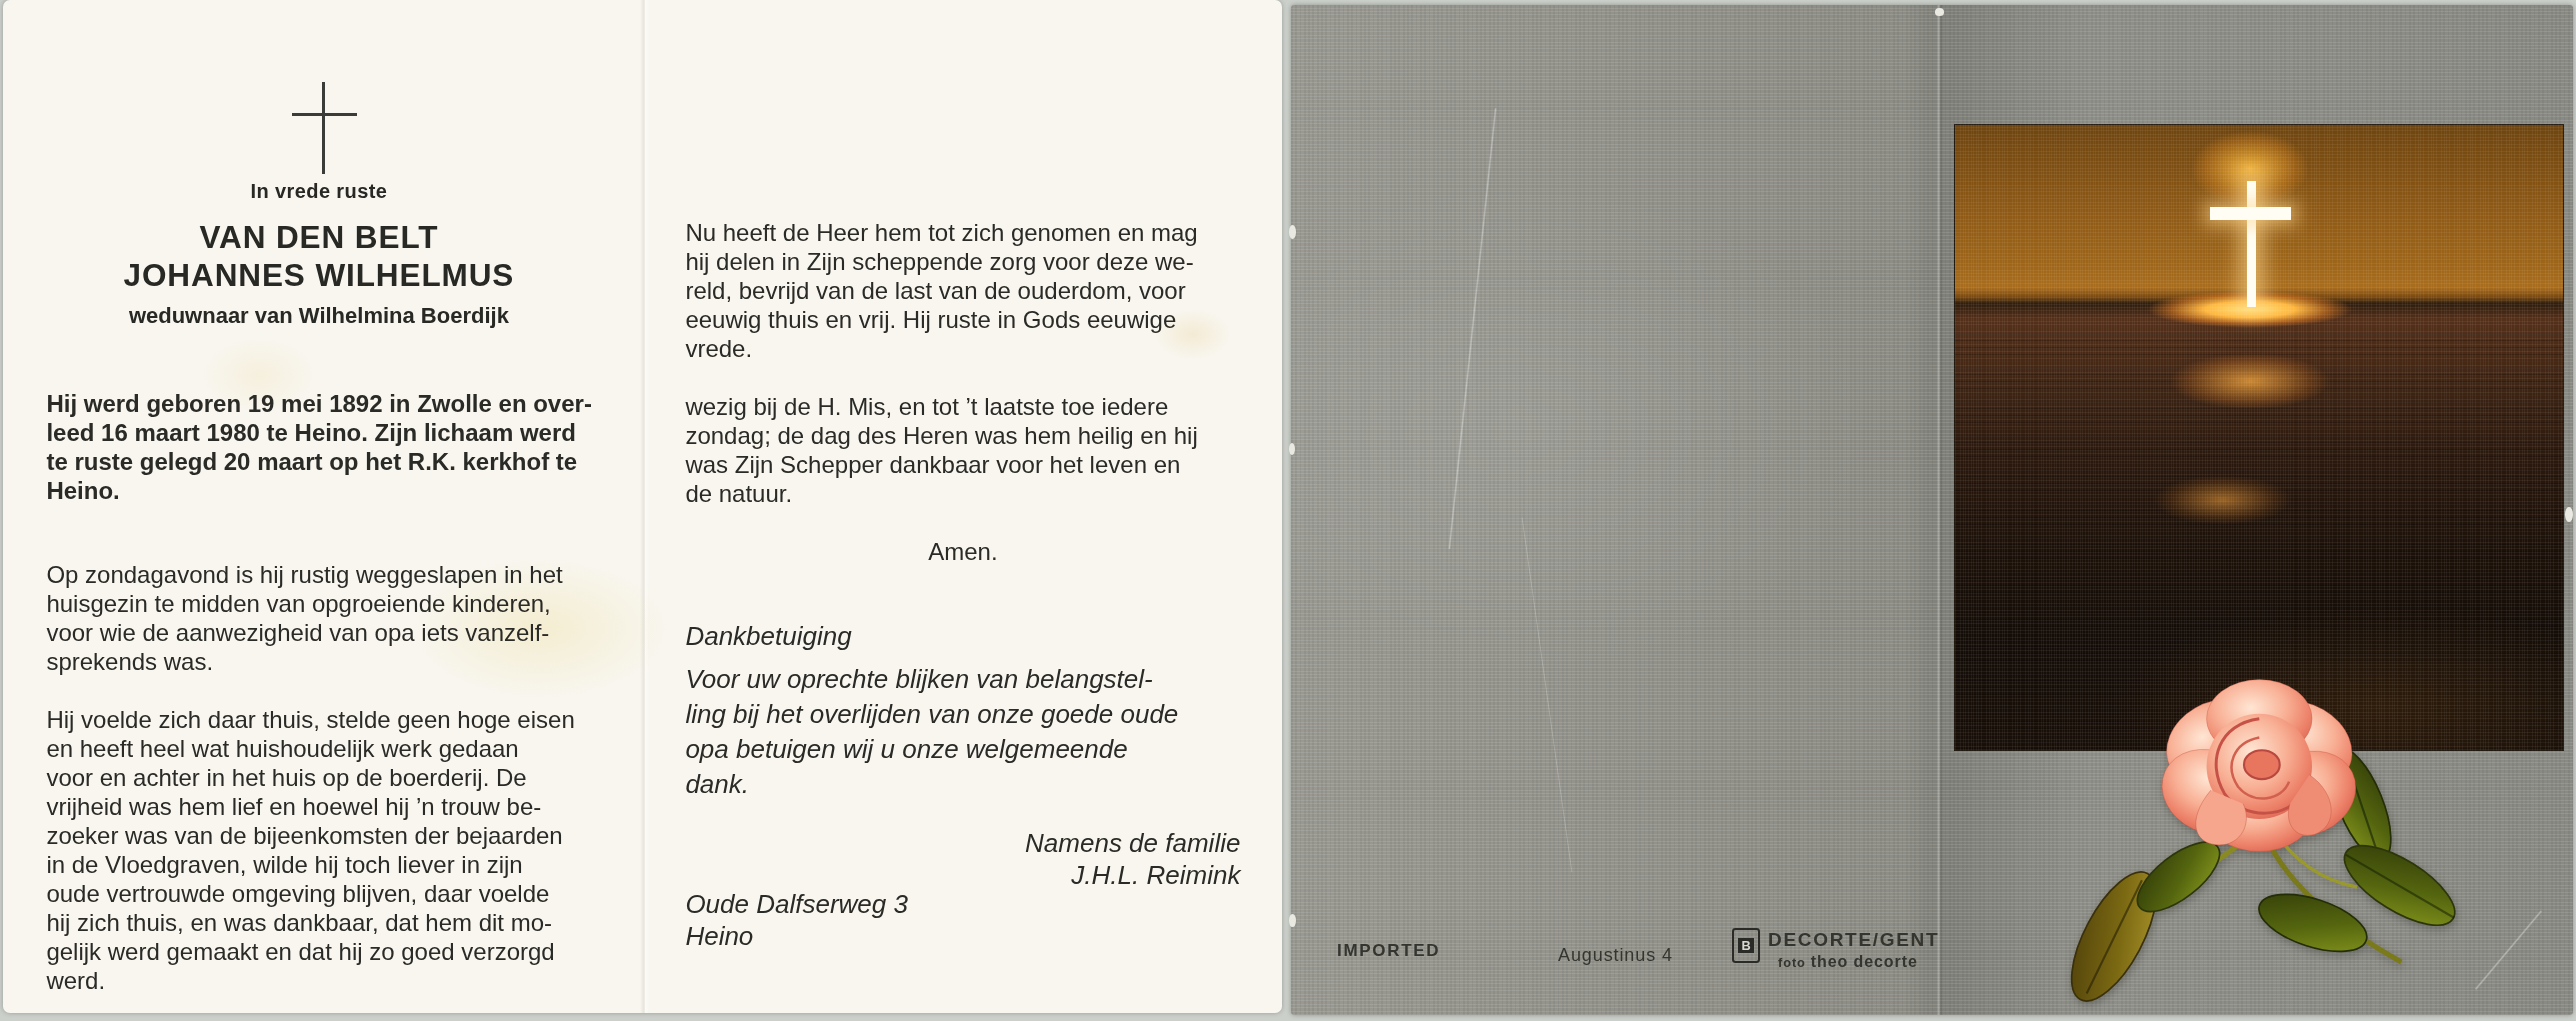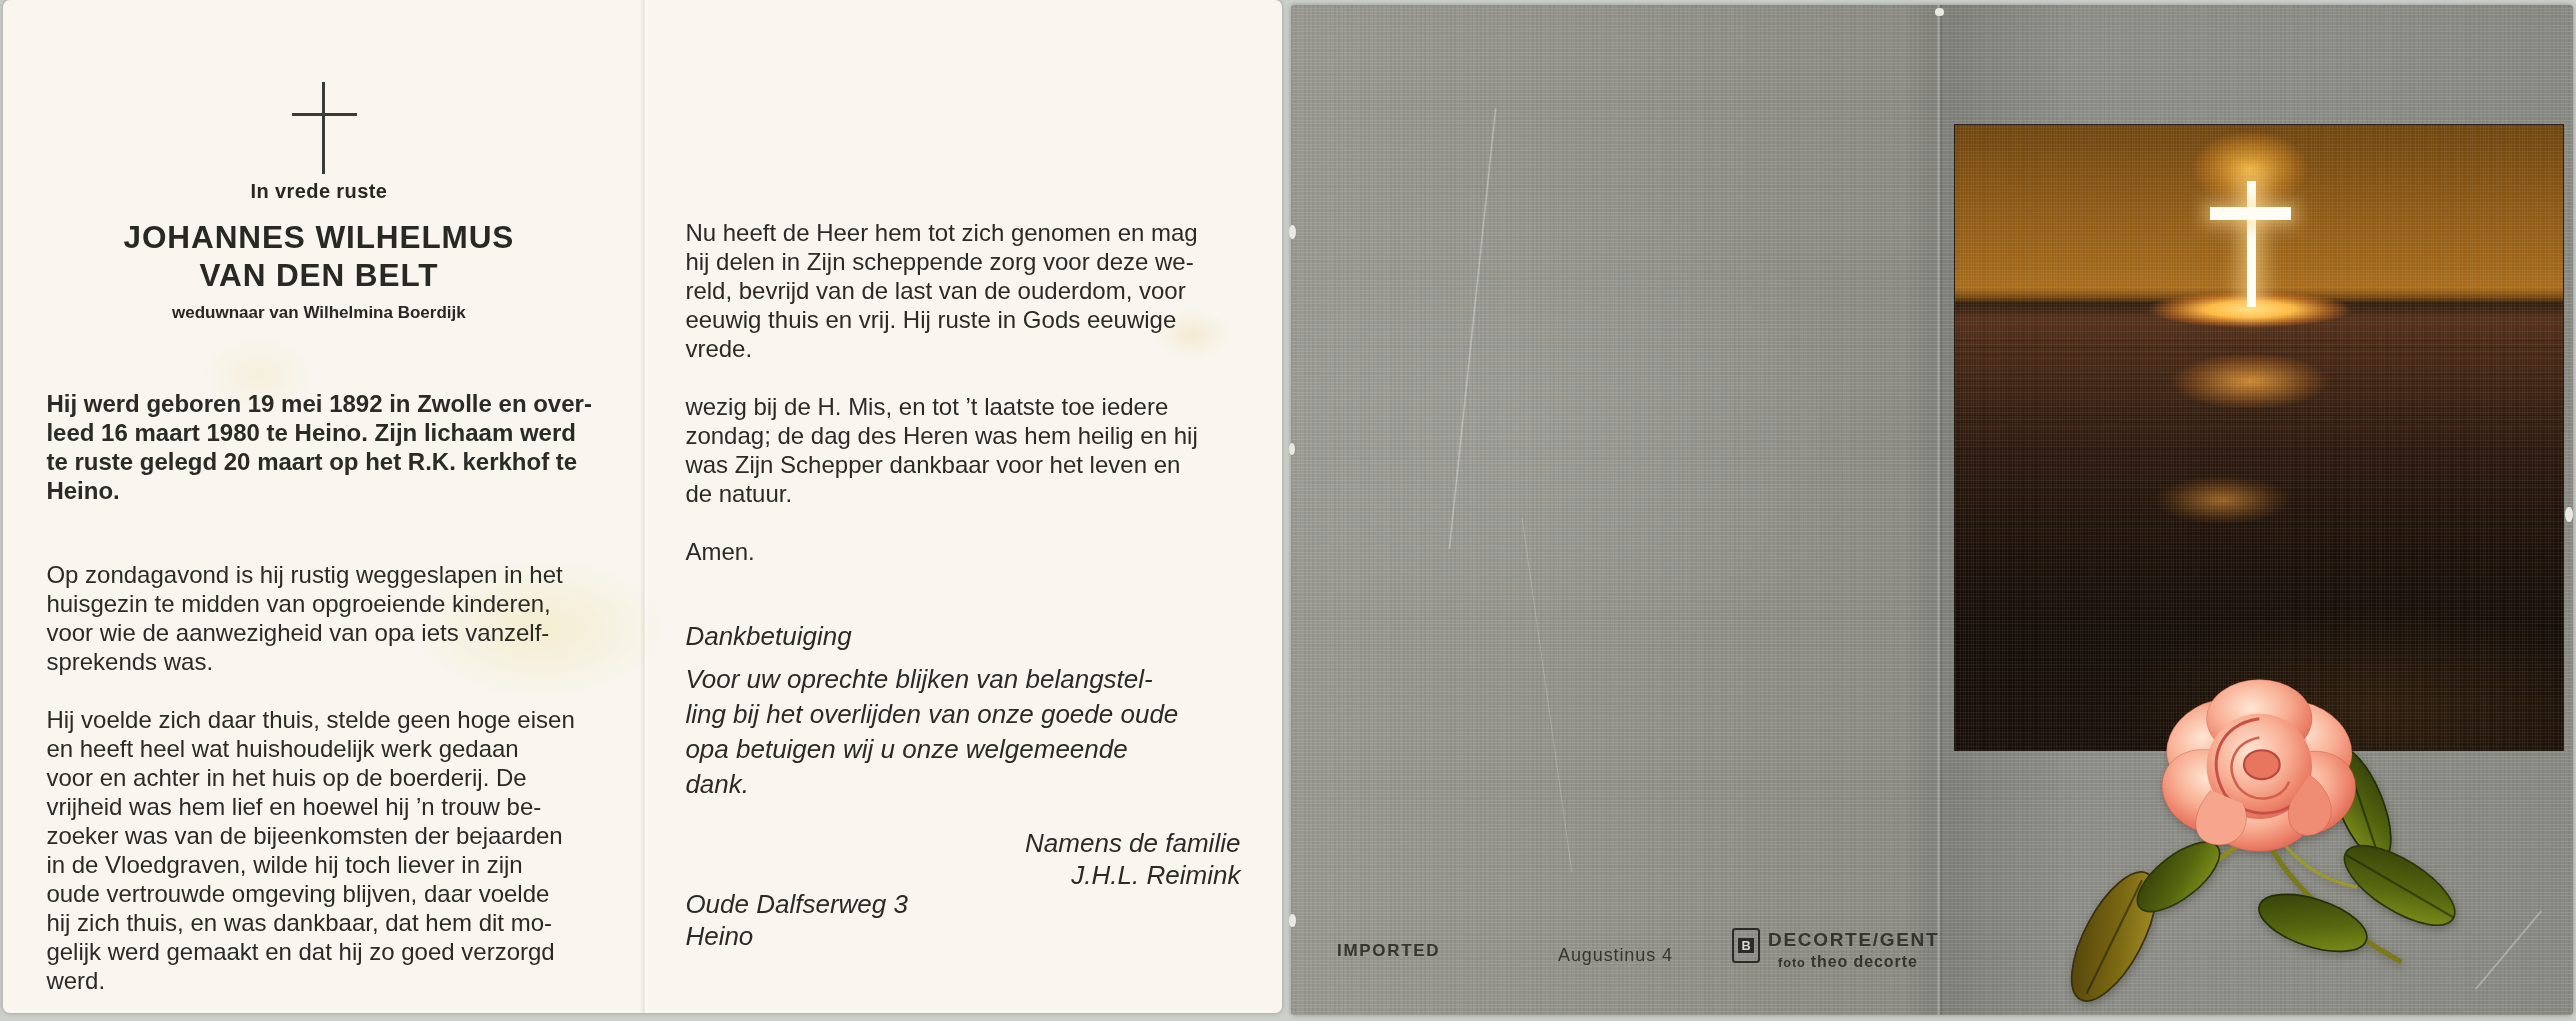--- a/index.html
+++ b/index.html
@@ -17,29 +17,29 @@
   .white-fold{position:absolute;left:637px;top:0;width:8.5px;height:1013px;
     background:linear-gradient(90deg, transparent, rgba(120,115,100,.14) 45%, rgba(255,255,255,.5) 60%, transparent);}
 
   .cross-mark{position:absolute;left:286px;top:82px;width:70px;height:92px;}
   .cross-mark .v{position:absolute;left:33px;top:0;width:2.6px;height:92px;background:#3b3b37;}
   .cross-mark .h{position:absolute;left:2.6px;top:31px;width:65px;height:2.6px;background:#3b3b37;}
 
   .hdr-block{position:absolute;left:43px;width:545px;text-align:center;color:#282824;}
   .in-vrede{top:180px;font-size:20px;font-weight:bold;letter-spacing:0.4px;}
   .name{top:218px;font-size:31.5px;font-weight:bold;line-height:38px;letter-spacing:0.9px;}
-  .widower{top:303px;font-size:17px;font-weight:bold;}
+  .widower{top:303px;font-size:22px;font-weight:bold;}
 
   .bodycol{position:absolute;color:#2a2a26;font-size:24px;line-height:29px;
            white-space:pre-line;text-align:left;}
   .col1{left:43px;top:360px;width:596px;}
   .col2{left:682px;top:189px;width:555px;}
   .bodycol p{margin:0;}
   .bodycol p.lead{font-weight:bold;margin-bottom:25.5px;}
-  .amen{margin-top:12px;width:555px;}
+  .amen{margin-top:12px;text-align:center;width:555px;}
   .ital{font-style:italic;}
   .thanks-hdr{position:absolute;left:682px;top:621px;font-size:26px;color:#2a2a26;}
   .thanks{position:absolute;left:682px;top:662px;width:555px;font-size:26px;line-height:35px;
           color:#2a2a26;white-space:pre-line;}
   .sig{position:absolute;left:682px;top:827px;width:555px;font-size:26px;line-height:32px;
        color:#2a2a26;text-align:right;white-space:pre-line;}
   .addr{position:absolute;left:682px;top:888px;width:555px;font-size:26px;line-height:32px;
         color:#2a2a26;text-align:left;white-space:pre-line;}
 
   
@@ -104,22 +104,22 @@
 
   <section class="card-white">
 
     <div>
       <div class="cross-mark">
         <i class="v"></i>
         <i class="h"></i>
       </div>
       <div class="hdr-block in-vrede">In vrede ruste</div>
       <div class="hdr-block name">
+        <div>VAN DEN BELT</div>
         <div>JOHANNES WILHELMUS</div>
-        <div>VAN DEN BELT</div>
       </div>
       <div class="hdr-block widower">weduwnaar van Wilhelmina Boerdijk</div>
 
       <div class="bodycol col1">
         <p class="lead">Hij werd geboren 19 mei 1892 in Zwolle en over-
 leed 16 maart 1980 te Heino. Zijn lichaam werd
 te ruste gelegd 20 maart op het R.K. kerkhof te
 Heino.</p>
         <p>Op zondagavond is hij rustig weggeslapen in het
 huisgezin te midden van opgroeiende kinderen,

